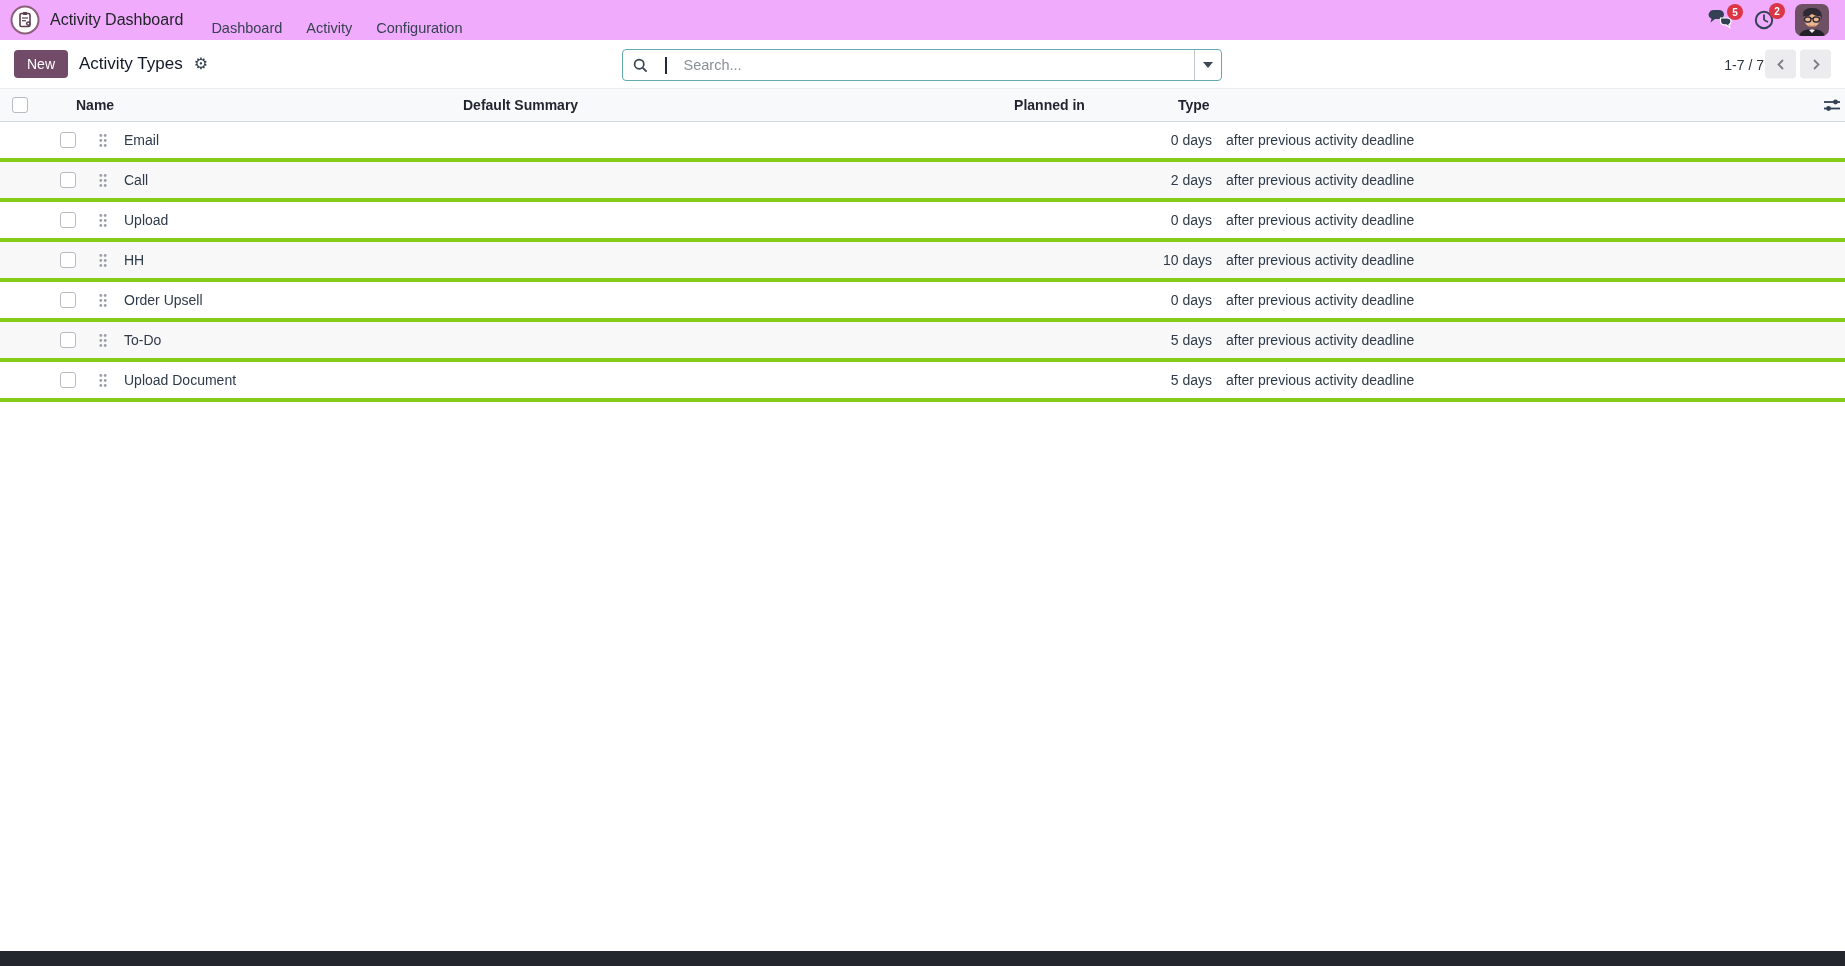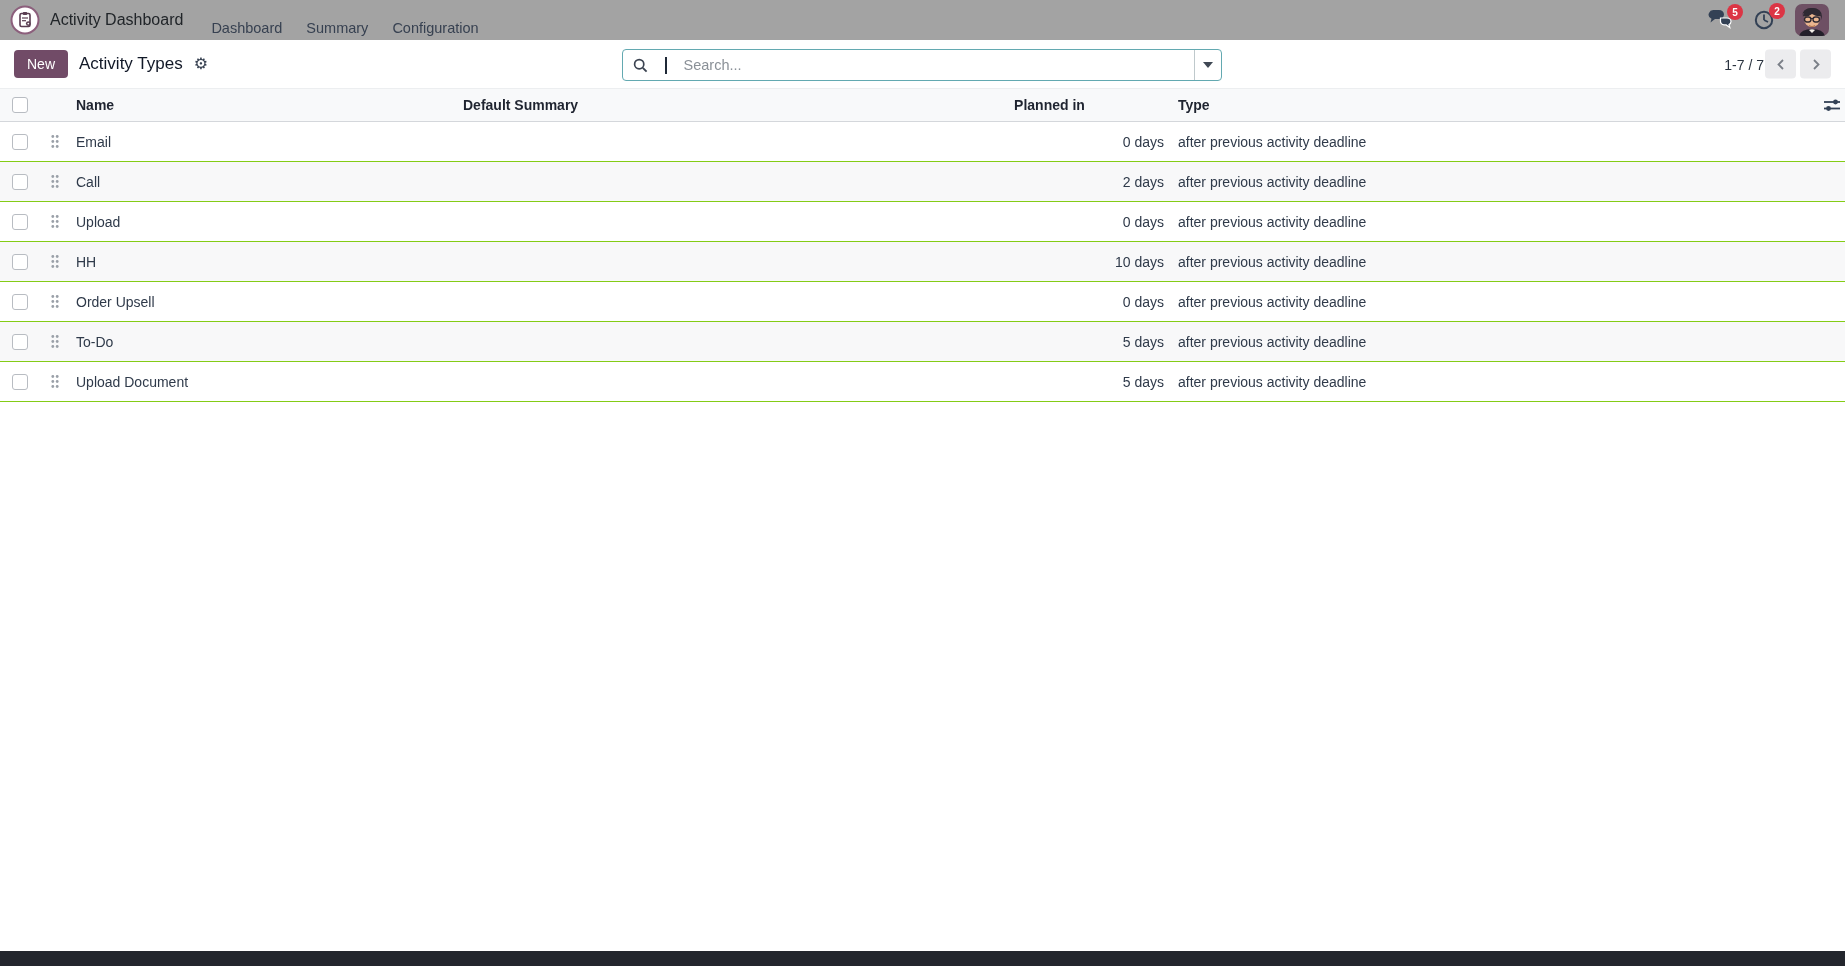--- a/index.html
+++ b/index.html
@@ -10,21 +10,21 @@
     color: #374151;
     position: relative;
   }
 
   
   .navbar {
     height: 40px;
     display: flex;
     align-items: center;
     padding: 0 10px 0 8px;
-    background: #a3a3a3;
+    background: #f0abfc;
   }
   .logo-btn {
     width: 34px; height: 34px;
     display: flex; align-items: center; justify-content: center;
     cursor: pointer;
   }
   .app-name {
     font-size: 16px;
     color: #212529;
     margin: 0 16px 0 8px;
@@ -161,24 +161,25 @@
     background: #f8f9fa;
     border-top: 1px solid #eceef0;
     border-bottom: 1px solid #d4d7db;
     font-weight: 700;
     font-size: 14px;
     color: #1f2430;
   }
   .trow {
     height: 40px;
     background: #ffffff;
-    border-bottom: 1px solid #84cc16;
+    border-bottom: 4px solid #84cc16;
     font-size: 14px;
     color: #2f3a4a;
     cursor: pointer;
+    padding-left: 48px;
   }
   .trow:nth-child(even) { background: #f8f8f9; }
   .c-check { justify-self: center; display: flex; }
   input[type="checkbox"] {
     appearance: none;
     width: 16px; height: 16px;
     border: 1px solid #b8bcc2;
     border-radius: 3px;
     background: #fff;
     cursor: pointer;
@@ -210,21 +211,21 @@
         <rect x="12.8" y="7" width="4.4" height="3" rx="1" fill="#5a3e52"></rect>
         <line x1="12" y1="13" x2="18" y2="13" stroke="#5a3e52" stroke-width="1.2"></line>
         <line x1="12" y1="15.7" x2="16" y2="15.7" stroke="#5a3e52" stroke-width="1.2"></line>
         <circle cx="18.3" cy="18.6" r="2.4" fill="#5a3e52"></circle>
         <circle cx="18.3" cy="18.6" r="0.9" fill="#ffffff"></circle>
       </svg>
     </span>
   </div>
   <div class="app-name">Activity Dashboard</div>
   <div class="menu-item">Dashboard</div>
-  <div class="menu-item">Summary</div>
+  <div class="menu-item">Activity</div>
   <div class="menu-item">Configuration</div>
 
   <div class="systray">
     <div class="systray-icon">
       <span style="display:flex;">
         <svg width="26" height="20" viewBox="0 0 26 20">
           <path d="M2 3 a5 4.5 0 0 1 5-3 h5 a5 4.5 0 0 1 5 4.5 a5 4.5 0 0 1-5 4.5 h-4 l-4.5 3.5 l1-3.8 a5 4.5 0 0 1-2.5-5.7z" fill="#334155"></path>
           <path d="M13.5 8 h6.5 a4 3.5 0 0 1 4 3.5 a4 3.5 0 0 1-2 3 l0.8 3 l-3.6-2.6 h-2.2 a4 3.5 0 0 1-3.5-3.9z" fill="#334155" stroke="#ffffff" stroke-width="1.2"></path>
         </svg>
       </span>

